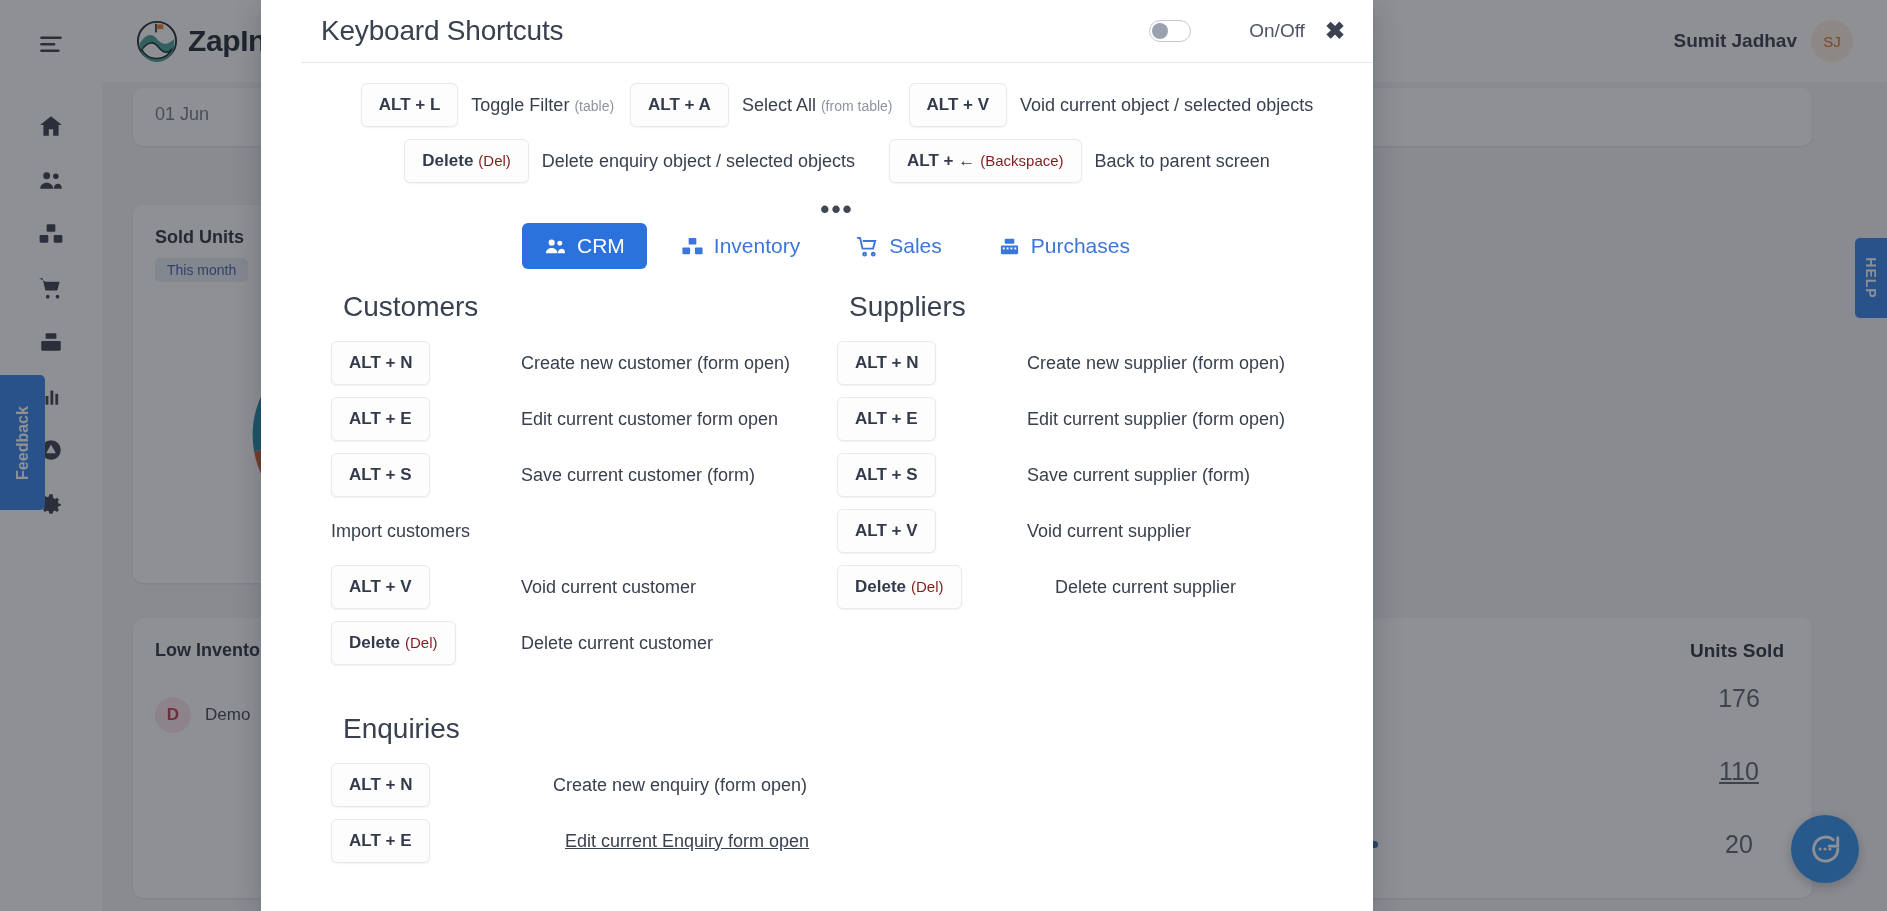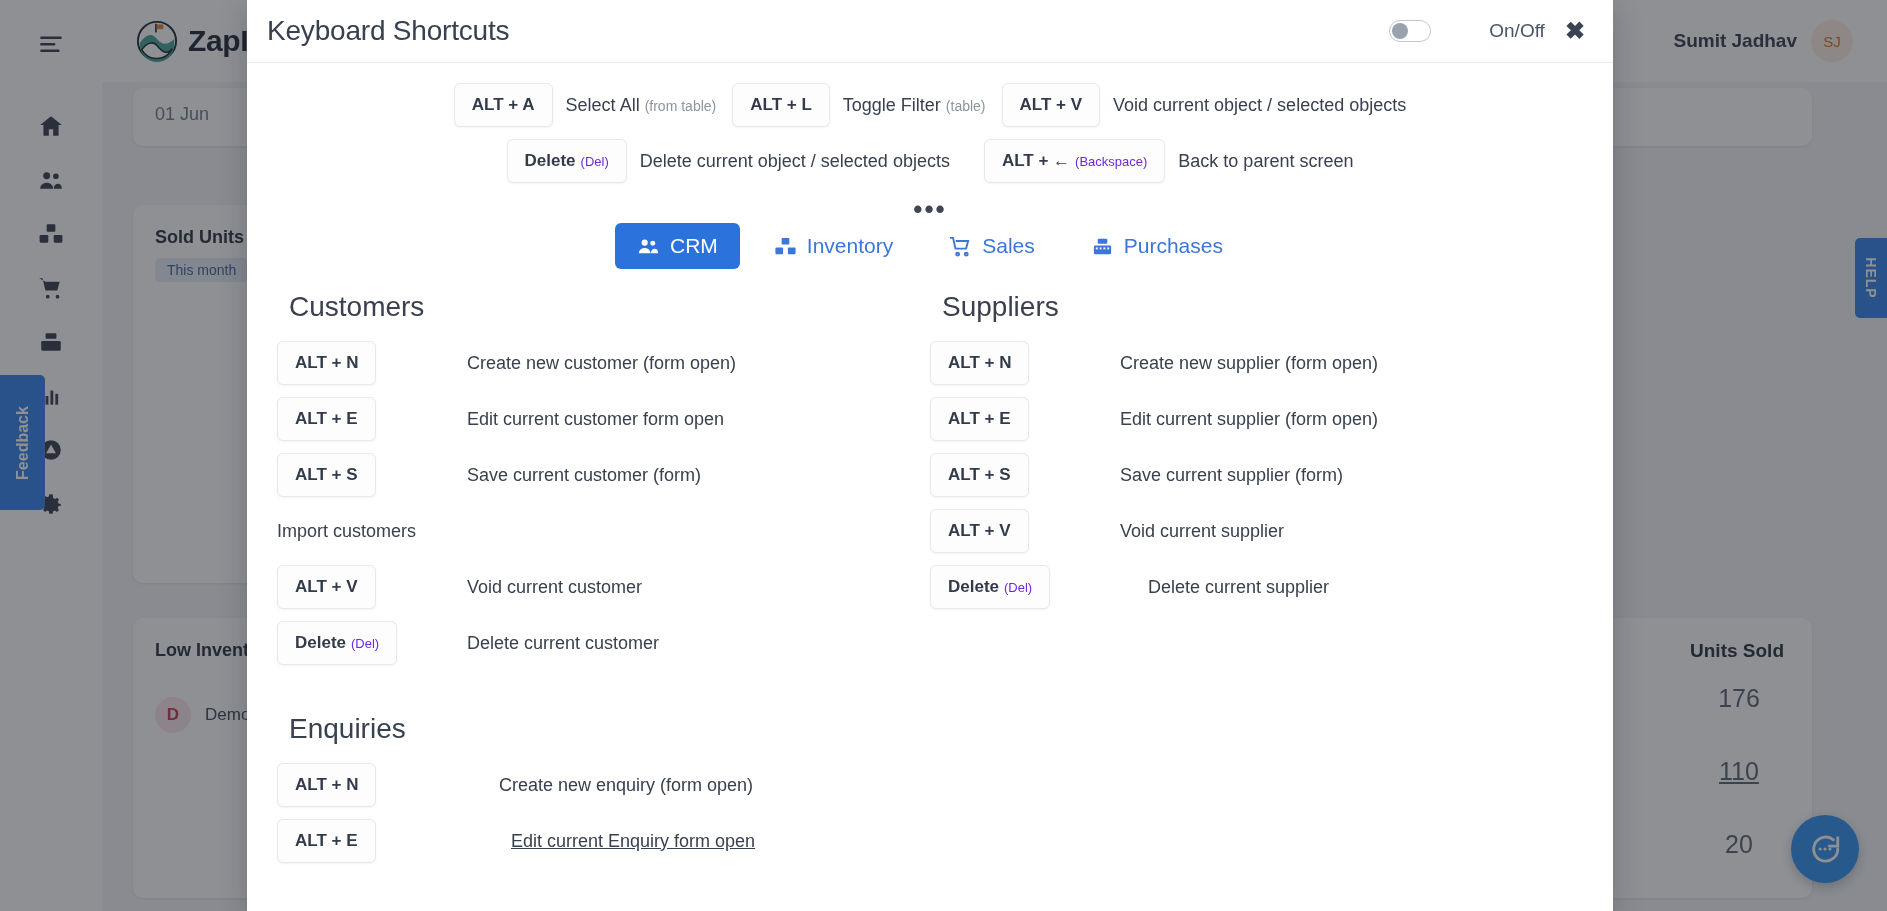--- a/index.html
+++ b/index.html
@@ -107,25 +107,26 @@
 
   
   .dimmer {
     position: absolute; inset: 0;
     background: rgba(38,42,50,.52);
   }
 
   
   .modal {
     position: absolute;
-    left: 247px; top: 0; width: 1366px; height: 911px;
+    left: 261px; top: 0; width: 1112px; height: 911px;
     background: #ffffff;
     box-shadow: 0 6px 28px rgba(16,24,40,.22);
     display: flex; flex-direction: column;
     overflow: hidden;
+    padding-left: 40px;
   }
   .modal-head {
     height: 63px; flex: 0 0 63px;
     display: flex; align-items: center;
     padding: 0 22px 0 20px;
     border-bottom: 1px solid #e6e8ec;
     background: #fff;
   }
   .modal-title { font-size: 28px; font-weight: 500; color: #39404f; letter-spacing: -0.2px; }
   .head-right { margin-left: auto; display: flex; align-items: center; gap: 14px; }
@@ -161,21 +162,21 @@
   .gitem { display: flex; align-items: center; gap: 13px; }
   .kbd {
     display: inline-flex; align-items: baseline; gap: 5px;
     background: #fdfdfe; border: 1px solid #e7e9ee;
     border-radius: 6px;
     padding: 11px 17px;
     box-shadow: 0 1px 2px rgba(16,24,40,.05);
     font-size: 17px; font-weight: 700; color: #333b4a;
     white-space: nowrap;
   }
-  .kbd .sub { font-size: 13px; font-weight: 400; color: #6d28d9; }
+  .kbd .sub { font-size: 15px; font-weight: 400; color: #7f1d1d; }
   .desc { font-size: 18px; color: #39414f; white-space: nowrap; }
   .desc .sub { font-size: 14px; color: #8d949f; }
 
   .dots {
     text-align: center; color: #404753;
     font-size: 26px; line-height: 12px; letter-spacing: 2px;
     margin: 20px 0 8px;
     font-weight: 700;
   }
 
@@ -372,45 +373,45 @@
         <div class="close-x">✖</div>
       </div>
     </div>
 
     <div class="modal-body">
 
       <div class="global-rows">
         <div class="grow">
           <div class="gitem">
             <div class="kbd">
-                <span>ALT + A</span>
-              </div>
-            <div class="desc"><span>Select All</span> <span class="sub">(from table)</span></div>
+                <span>ALT + L</span>
+              </div>
+            <div class="desc"><span>Toggle Filter</span> <span class="sub">(table)</span></div>
           </div>
           <div class="gitem">
             <div class="kbd">
-                <span>ALT + L</span>
-              </div>
-            <div class="desc"><span>Toggle Filter</span> <span class="sub">(table)</span></div>
+                <span>ALT + A</span>
+              </div>
+            <div class="desc"><span>Select All</span> <span class="sub">(from table)</span></div>
           </div>
           <div class="gitem">
             <div class="kbd">
                 <span>ALT + V</span>
               </div>
             <div class="desc"><span>Void current object / selected objects</span></div>
           </div>
         </div>
 
         <div class="grow">
           <div class="gitem">
             <div class="kbd">
                 <span>Delete</span>
                 <span class="sub">(Del)</span>
               </div>
-            <div class="desc"><span>Delete current object / selected objects</span></div>
+            <div class="desc"><span>Delete enquiry object / selected objects</span></div>
           </div>
           <div class="gitem" style="margin-left:18px;">
             <div class="kbd">
                 <span>ALT + ←</span>
                 <span class="sub">(Backspace)</span>
               </div>
             <div class="desc"><span>Back to parent screen</span></div>
           </div>
         </div>
       </div>

